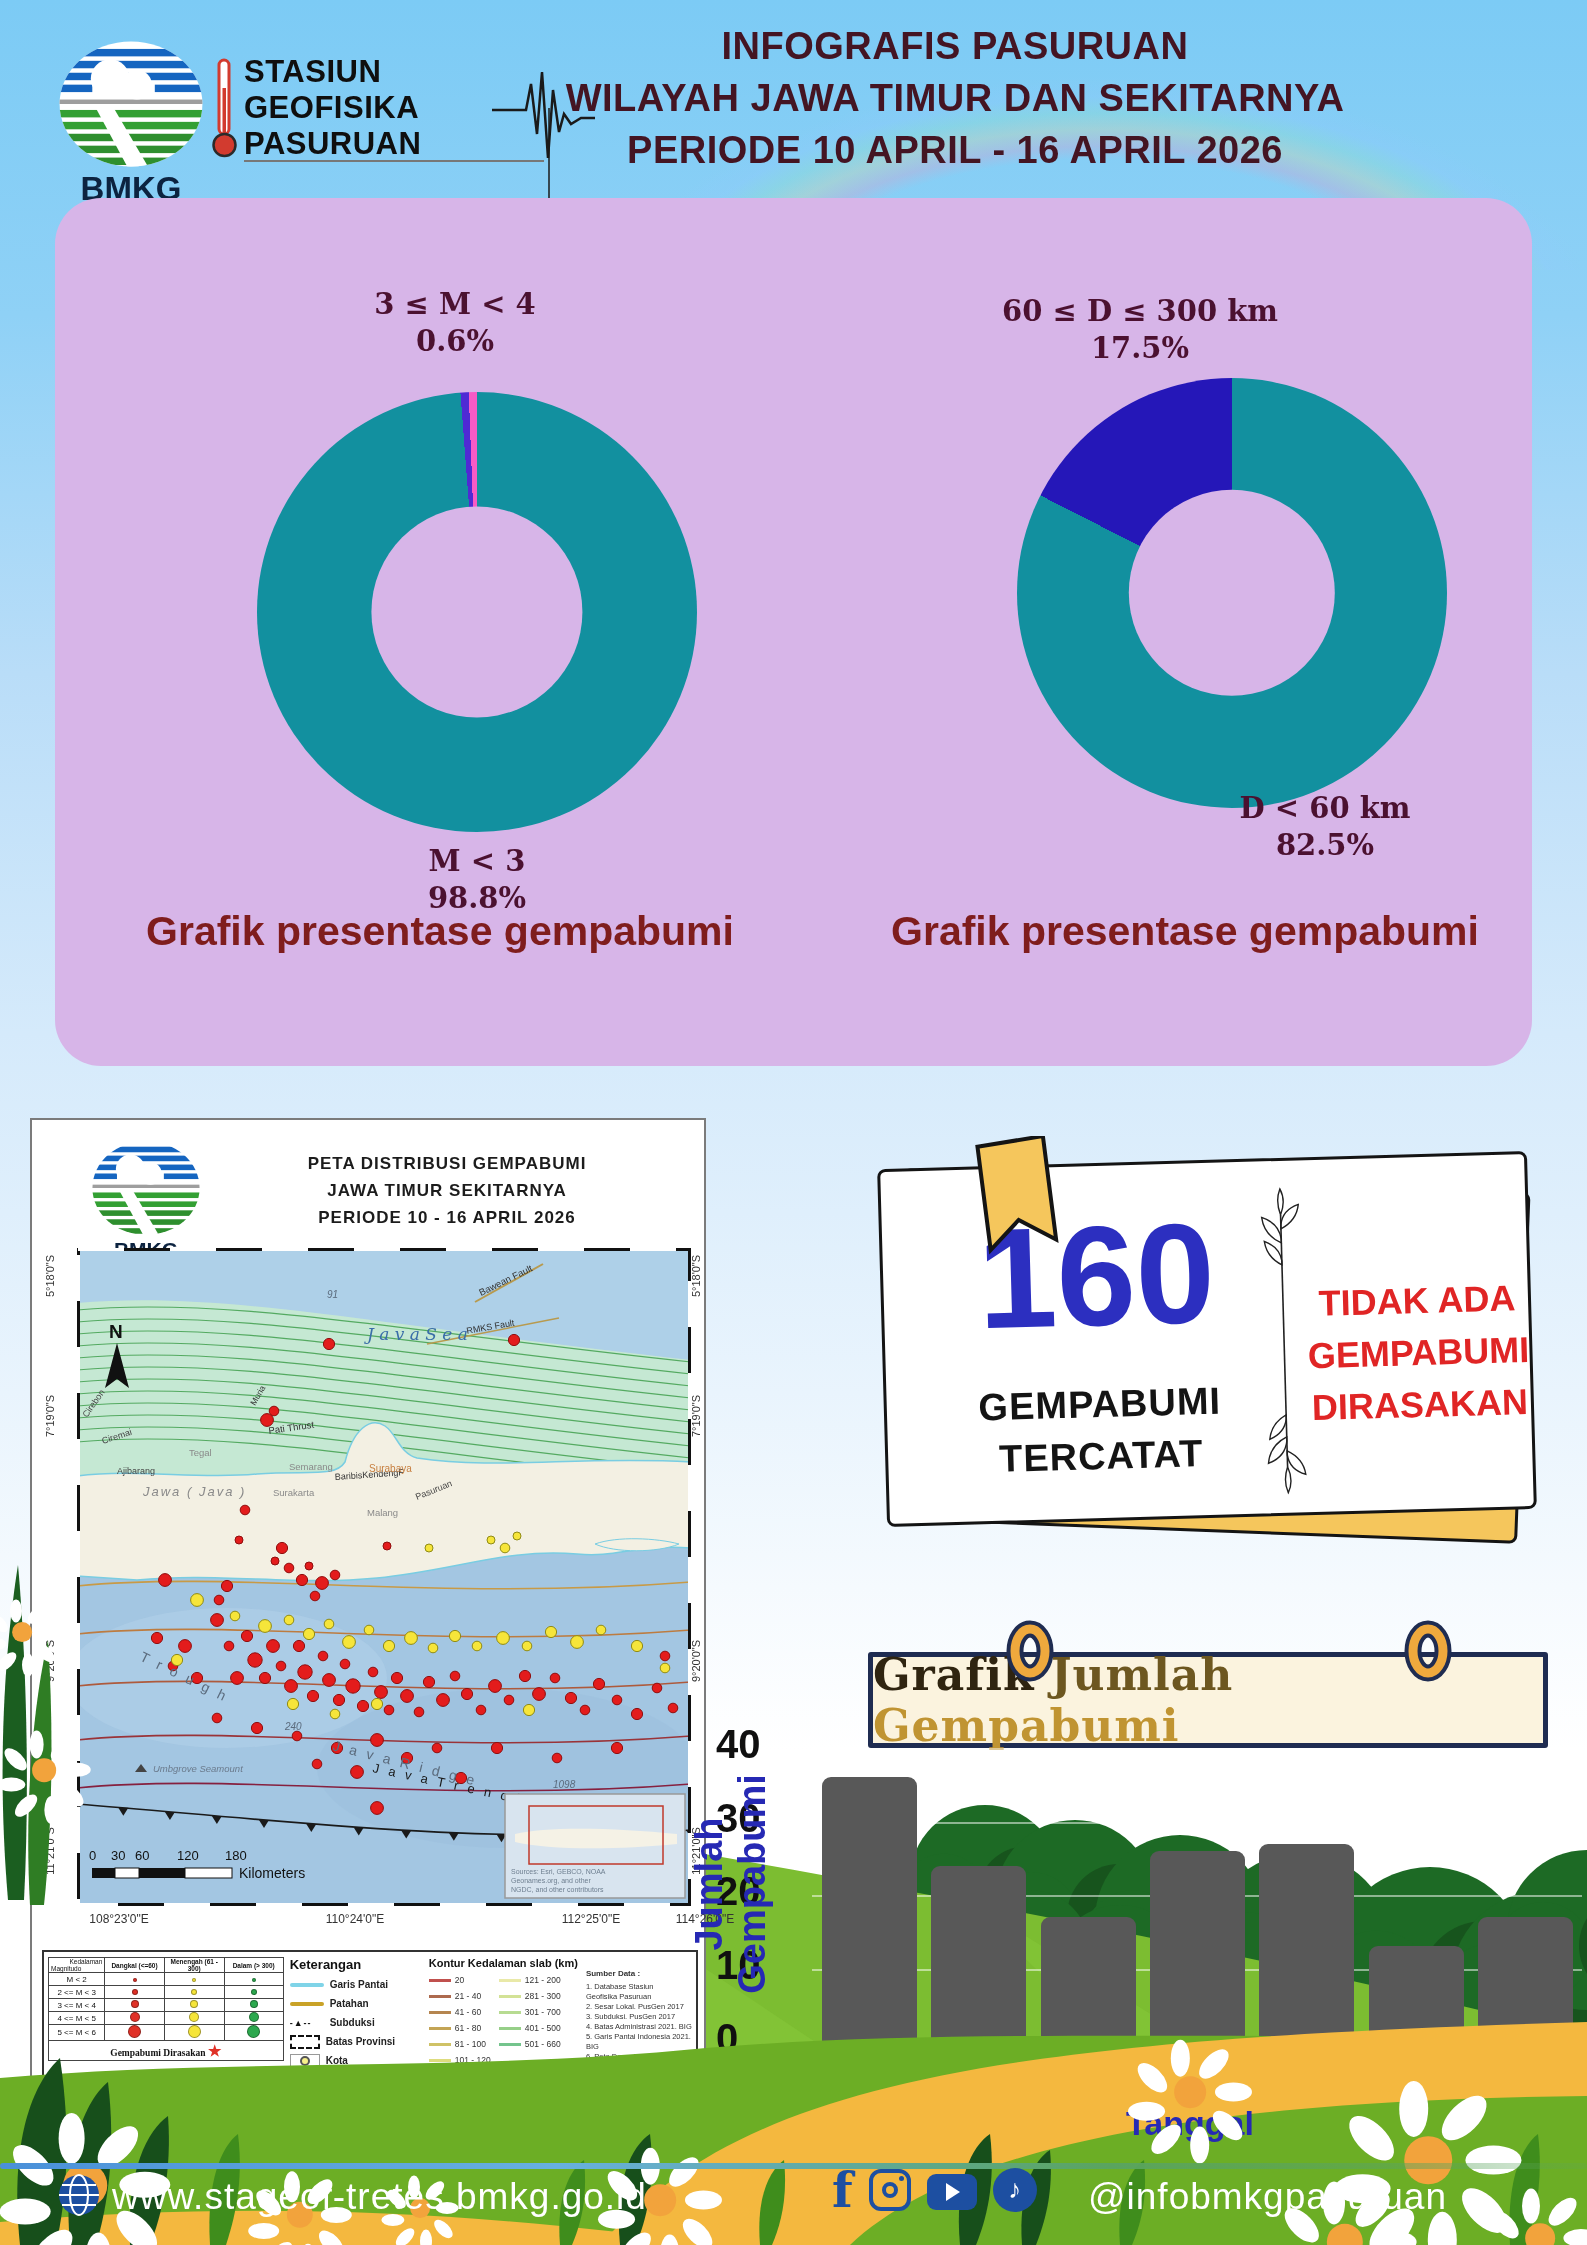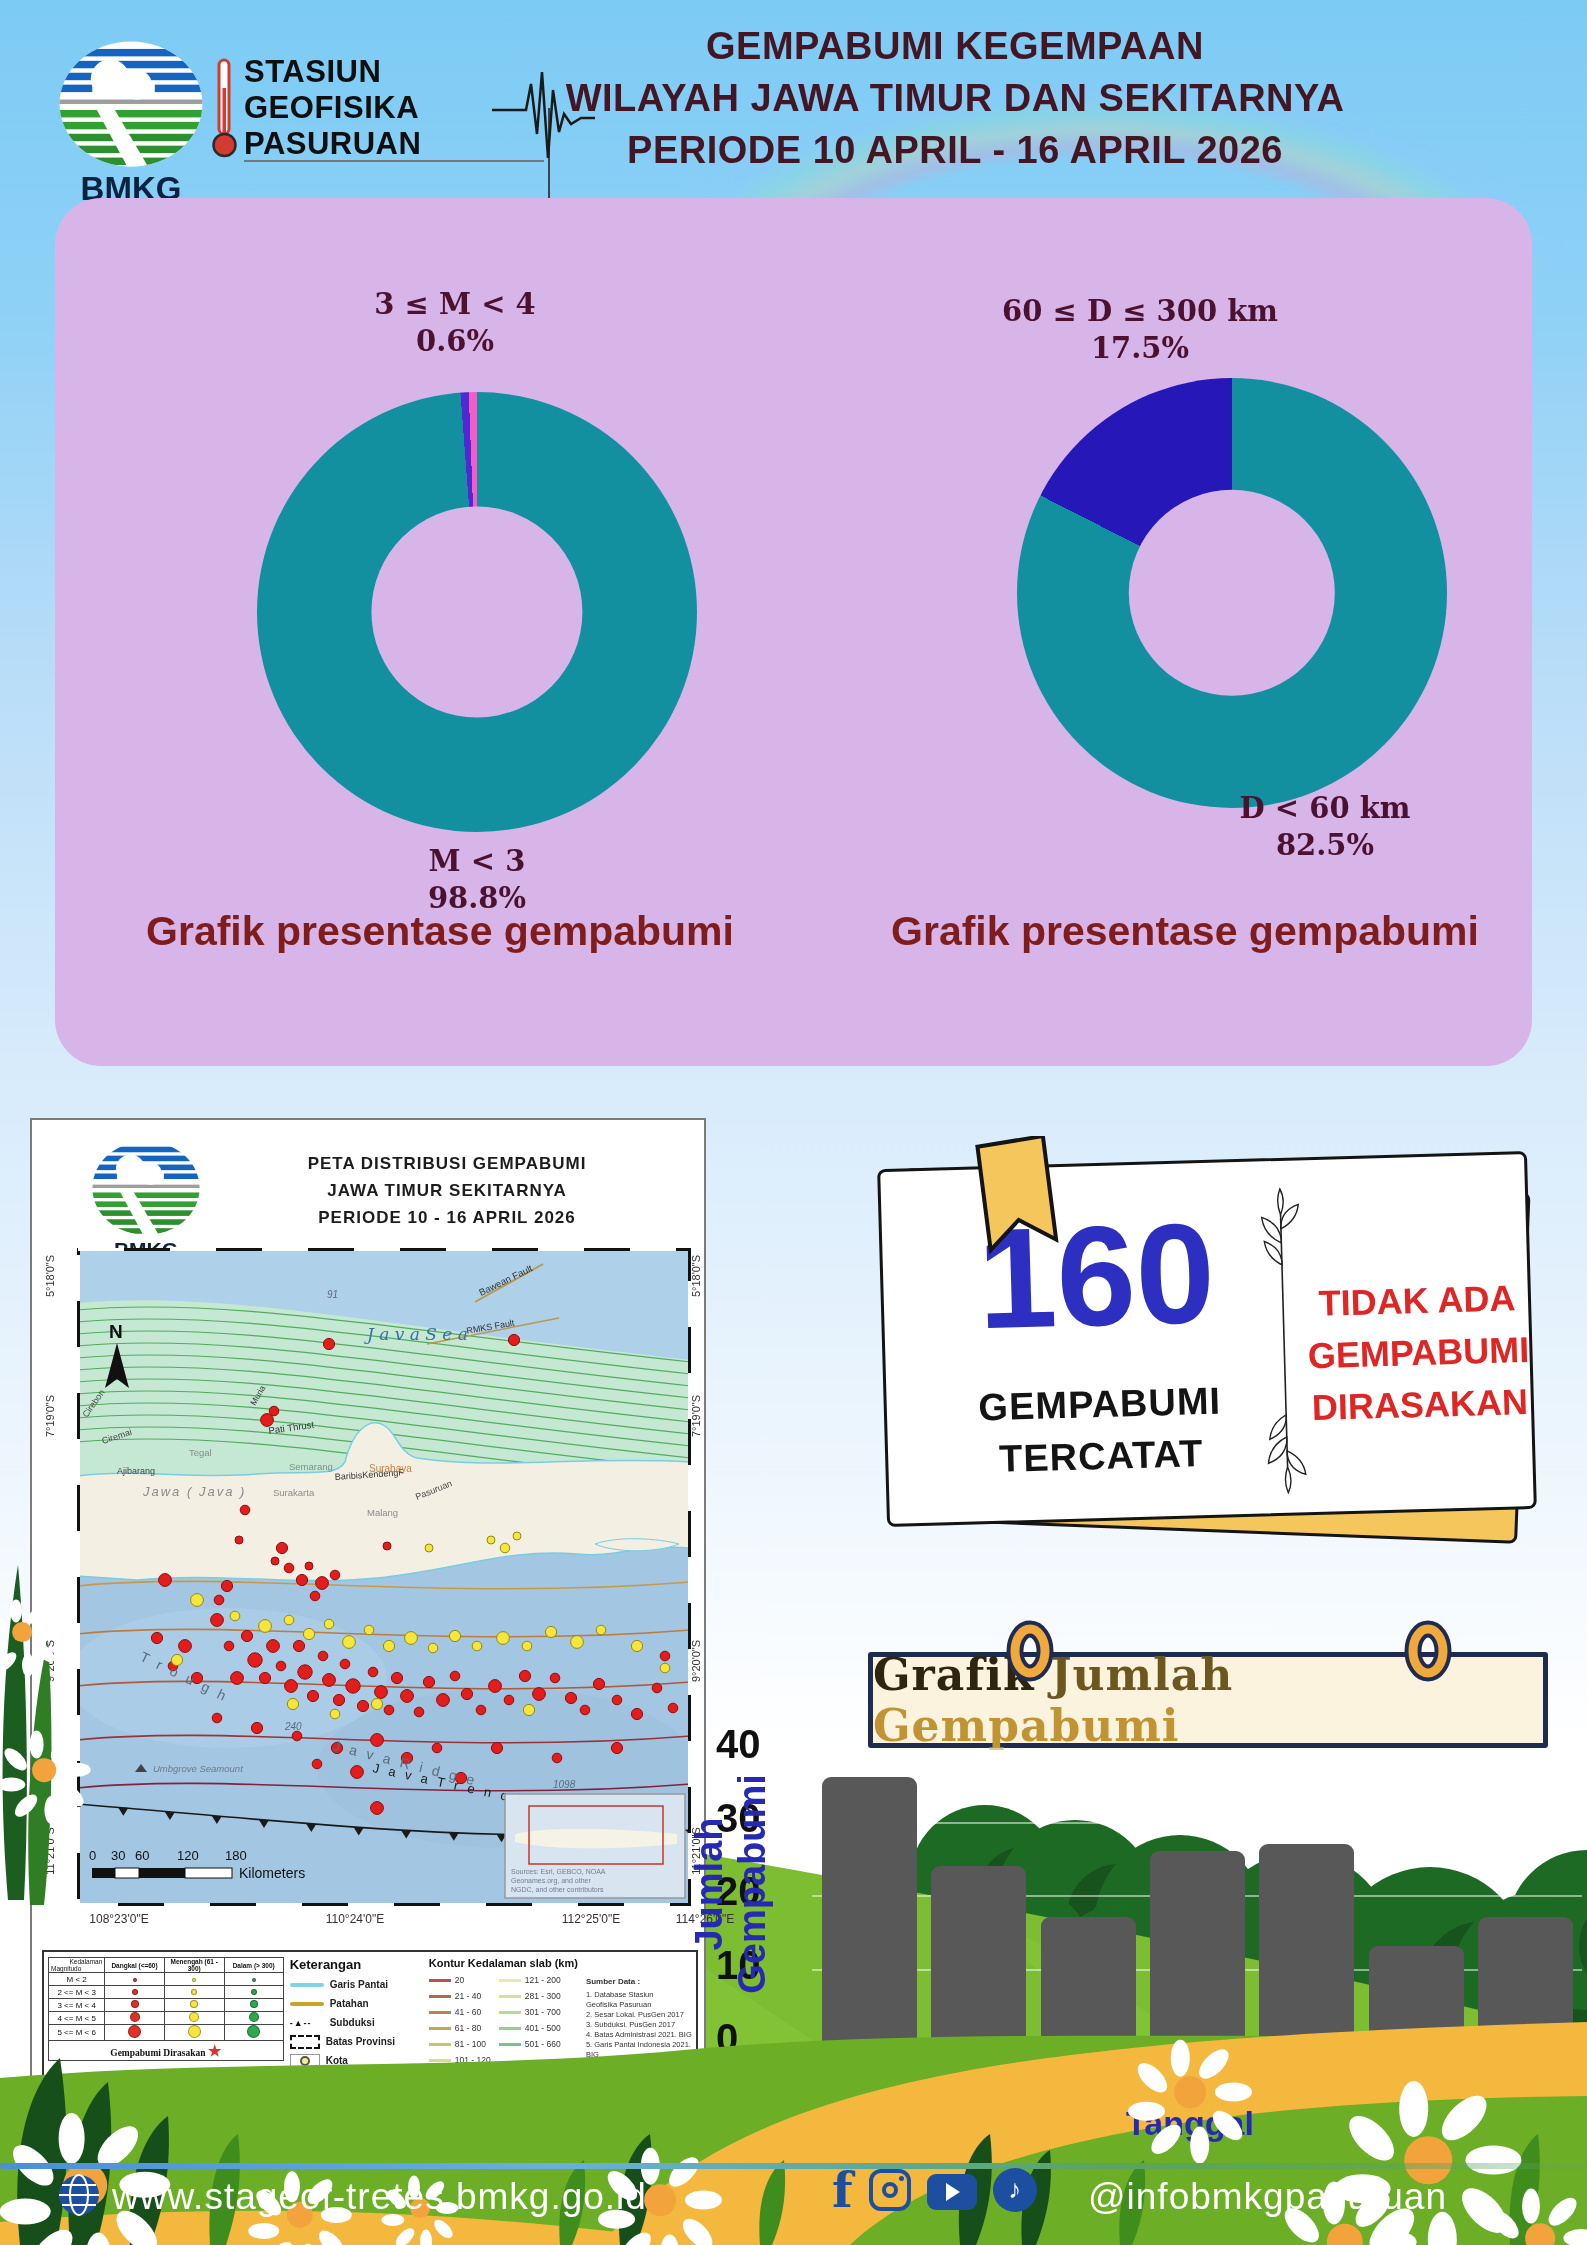--- a/index.html
+++ b/index.html
@@ -125,21 +125,21 @@
   </div>
   <div class="abs station-line"></div>
   <div class="abs seismo">
     <svg width="170" height="150" viewBox="0 0 170 150">
       <path d="M0,62 h34 l5,-26 l6,50 l5,-62 l6,86 l5,-68 l6,42 l5,-18 l7,10 l10,-6 h14" stroke="#1a1a1a" stroke-width="2.5" fill="none"></path>
       <line x1="57" y1="60" x2="57" y2="150" stroke="#1a1a1a" stroke-width="1.5"></line>
     </svg>
   </div>
 
   <div class="abs hdr-title">
-    <div>GEMPABUMI KEGEMPAAN</div>
+    <div>INFOGRAFIS PASURUAN</div>
     <div>WILAYAH JAWA TIMUR DAN SEKITARNYA</div>
     <div>PERIODE 10 APRIL - 16 APRIL 2026</div>
   </div>
 
   <div class="abs panel">
     <div class="donut" id="donut-mag" style="left: 202px; top: 194px; width: 440px; height: 440px; background: conic-gradient(rgb(18, 144, 159) 0deg, rgb(18, 144, 159) 355.68deg, rgb(79, 42, 212) 355.68deg, rgb(79, 42, 212) 357.84deg, rgb(247, 91, 198) 357.84deg, rgb(247, 91, 198) 360deg);"></div>
     <div class="donut" id="donut-dep" style="left: 962px; top: 180px; width: 430px; height: 430px; background: conic-gradient(rgb(18, 144, 159) 0deg, rgb(18, 144, 159) 297deg, rgb(37, 23, 184) 297deg, rgb(37, 23, 184) 360deg);"></div>
 
     <div class="d-label" style="left:245px;top:88px;width:310px;">
       <div>3 ≤ M &lt; 4</div>
@@ -575,21 +575,21 @@
                 <span>401 - 500</span>
               </div>
               <div class="kontur-item">
                 <span style="width:22px;height:3px;background:#74c48d;display:inline-block"></span>
                 <span>501 - 660</span>
               </div>
             </div>
           </div>
         </div>
         <div class="sumber" style="width: 118px;">
-          <div style="font-weight: 700; font-size: 8px; margin: 20px 0px 3px;">Sumber Data :</div>
+          <div style="font-weight: 700; font-size: 8px; margin: 12px 0px 3px;">Sumber Data :</div>
           <div>1. Database Stasiun</div>
           <div>    Geofisika Pasuruan</div>
           <div>2. Sesar Lokal. PusGen 2017</div>
           <div>3. Subduksi. PusGen 2017</div>
           <div>4. Batas Administrasi 2021. BIG</div>
           <div>5. Garis Pantai Indonesia 2021. BIG</div>
           <div>6. Peta Dasar Esri. GEBCO, NOAA</div>
         </div>
       </div>
   </div>

